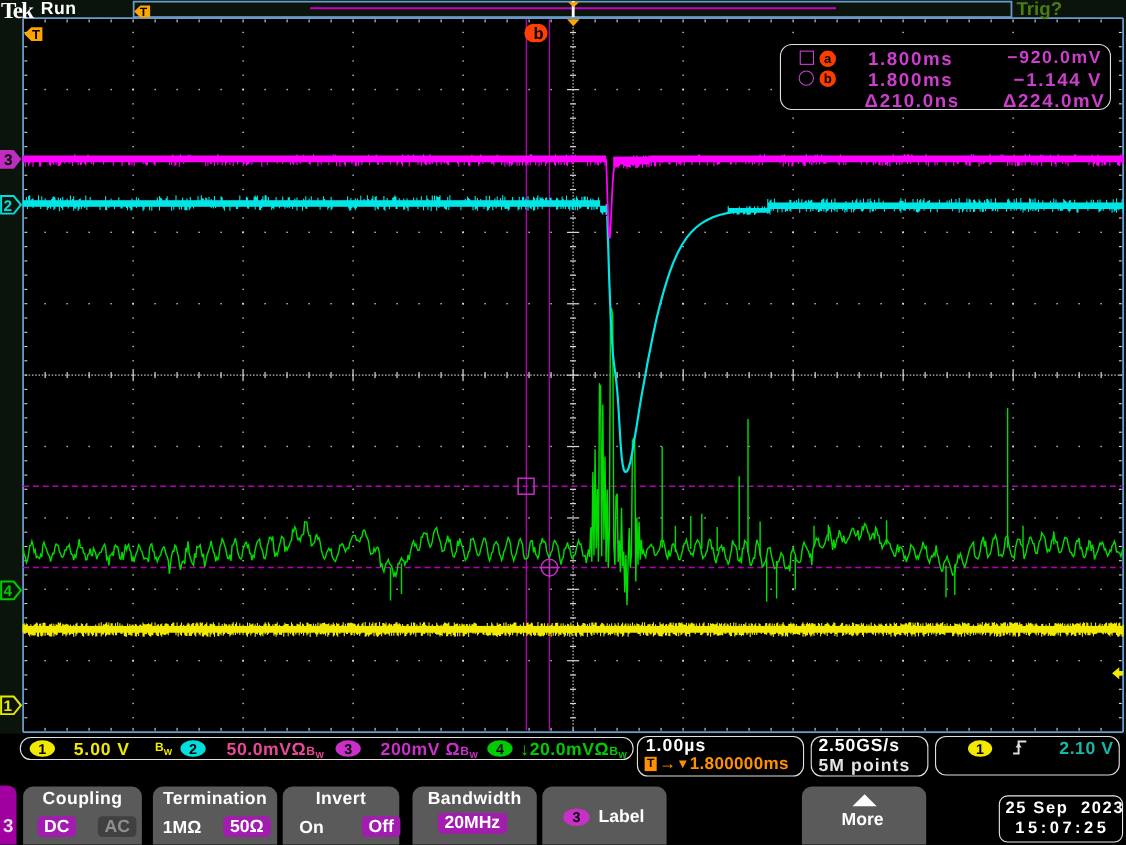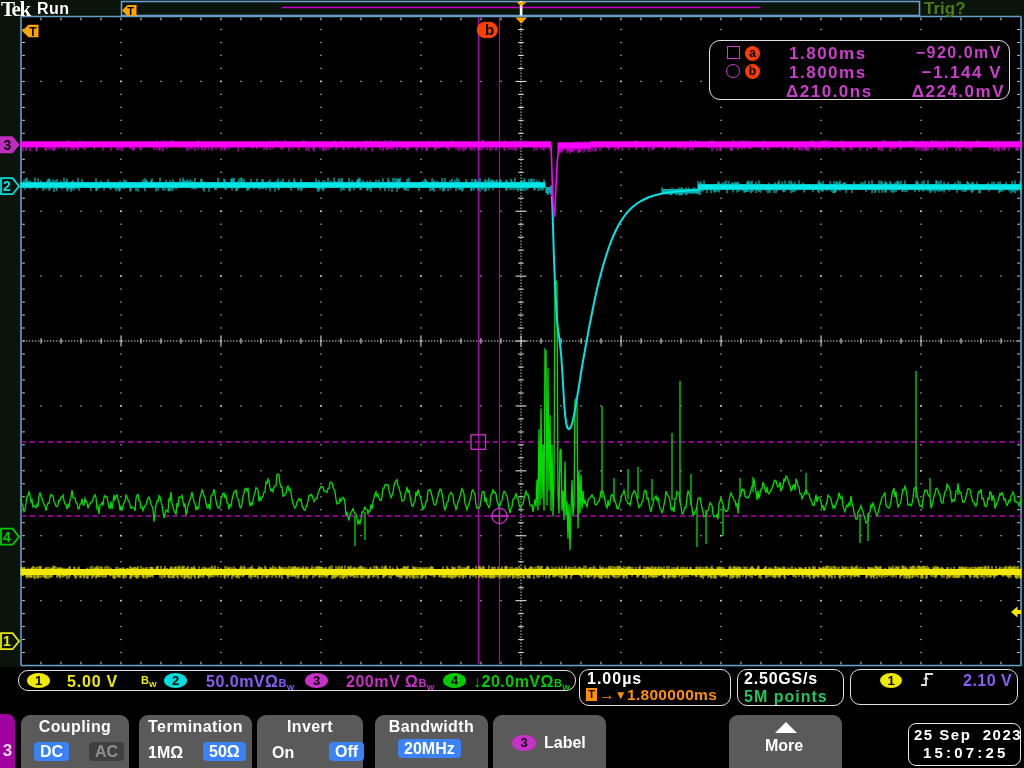--- a/index.html
+++ b/index.html
@@ -1,20 +1,20 @@
 <!DOCTYPE html>
 <html><head><meta charset="utf-8"><style>
 *{margin:0;padding:0;box-sizing:border-box}
 body{width:1024px;height:768px;background:#000;position:relative;overflow:hidden;
 font-family:"Liberation Sans",sans-serif;font-weight:bold;}
 .ab{position:absolute;white-space:nowrap}
 .badge{position:absolute;border-radius:50%;color:#000;text-align:center;
 font-size:13px;line-height:15px;width:23px;height:15px}
 .mg{color:#cc3fcc}
-.blue{background:#3b82f6;color:#fff;border-radius:4px;padding:0 6px;line-height:19px;display:inline-block}
+.blue{background:#a21caf;color:#fff;border-radius:4px;padding:0 6px;line-height:19px;display:inline-block}
 .btn{position:absolute;top:715px;height:53px;background:#5a5a5a;border-radius:9px 9px 0 0;color:#fff}
 .btit{position:absolute;top:3px;width:100%;text-align:center;font-size:16px;letter-spacing:0.4px}
 </style></head><body>
 <svg width="1024" height="768" style="position:absolute;left:0;top:0">
 <rect x="0" y="0" width="1024" height="768" fill="#0a140a"></rect>
 <rect x="21" y="16.5" width="1000" height="649.0" fill="#000"></rect>
 <rect x="0" y="667" width="1024" height="101" fill="#000"></rect>
 <g fill="#d9d9d9">
       <rect x="120.4" y="28.9" width="1.2" height="1.2"></rect>
       <rect x="120.4" y="41.9" width="1.2" height="1.2"></rect>
@@ -1708,42 +1708,42 @@
 <div class="ab mg" style="left:1002px;top:44px;font-size:16px;letter-spacing:1.5px;transform:translateX(-100%)">−920.0mV</div>
 <div class="ab mg" style="left:1002px;top:63px;font-size:17px;letter-spacing:1.5px;transform:translateX(-100%)">−1.144 V</div>
 <div class="ab mg" style="left:786px;top:82px;font-size:17px;letter-spacing:1.5px">Δ210.0ns</div>
 <div class="ab mg" style="left:1005px;top:82px;font-size:17px;letter-spacing:1.5px;transform:translateX(-100%)">Δ224.0mV</div>
 
 <div class="ab" style="left:18px;top:670px;width:558px;height:21px;border:1.4px solid #e0e0e0;border-radius:10px;background:#000"></div>
 <div class="badge" style="left:27px;top:673px;background:#f2e900">1</div>
 <div class="ab" style="left:67px;top:673px;color:#f2e900;font-size:16px;letter-spacing:0.8px">5.00 V</div>
 <div class="ab" style="left:141px;top:674px;color:#f2e900;font-size:11px">B<span style="font-size:8px;vertical-align:-3px">W</span></div>
 <div class="badge" style="left:164px;top:673px;background:#00dede">2</div>
-<div class="ab" style="left:206px;top:673px;color:#8b5cf6;font-size:16px;letter-spacing:0.5px">50.0mVΩ<span style="font-size:11px">B</span><span style="font-size:8px;vertical-align:-3px">W</span></div>
+<div class="ab" style="left:206px;top:673px;color:#ec4899;font-size:16px;letter-spacing:0.5px">50.0mVΩ<span style="font-size:11px">B</span><span style="font-size:8px;vertical-align:-3px">W</span></div>
 <div class="badge" style="left:305px;top:673px;background:#ca2fca">3</div>
 <div class="ab" style="left:346px;top:673px;color:#ca2fca;font-size:16px;letter-spacing:0.5px">200mV Ω<span style="font-size:11px">B</span><span style="font-size:8px;vertical-align:-3px">W</span></div>
 <div class="badge" style="left:443px;top:673px;background:#00ca00">4</div>
 <div class="ab" style="left:473px;top:673px;color:#00ca00;font-size:16px;letter-spacing:0.5px">↓20.0mVΩ<span style="font-size:11px">B</span><span style="font-size:8px;vertical-align:-3px">W</span></div>
 
 <div class="ab" style="left:579px;top:669px;width:152px;height:37px;border:1.4px solid #e0e0e0;border-radius:10px;background:#000"></div>
 <div class="ab" style="left:587px;top:670px;color:#fff;font-size:16px;letter-spacing:1px">1.00µs</div>
 <div class="ab" style="left:586px;top:688px;width:11px;height:13px;background:#ff9000;color:#000;font-size:11px;text-align:center;line-height:13px">T</div>
 <div class="ab" style="left:599px;top:686px;color:#ff9000;font-size:15.5px;letter-spacing:0.3px">→<span style="font-size:12px;vertical-align:1px">▼</span>1.800000ms</div>
 
 <div class="ab" style="left:737px;top:669px;width:107px;height:37px;border:1.4px solid #e0e0e0;border-radius:10px;background:#000"></div>
 <div class="ab" style="left:744px;top:670px;color:#fff;font-size:16px;letter-spacing:0.8px">2.50GS/s</div>
-<div class="ab" style="left:744px;top:688px;color:#22c55e;font-size:16px;letter-spacing:1px">5M points</div>
+<div class="ab" style="left:744px;top:688px;color:#e5e5e5;font-size:16px;letter-spacing:1px">5M points</div>
 
 <div class="ab" style="left:850px;top:669px;width:168px;height:36px;border:1.4px solid #e0e0e0;border-radius:10px;background:#000"></div>
 <div class="badge" style="left:880px;top:673px;background:#f2e900;width:22px">1</div>
 <svg class="ab" style="left:919px;top:671px" width="16" height="17">
     <path d="M2 14H7V3H14" stroke="#ddd" stroke-width="1.8" fill="none"></path>
     <path d="M4.2 8.5 7 4.5 9.8 8.5" fill="#ddd"></path>
   </svg>
-<div class="ab" style="left:963px;top:672px;color:#8b5cf6;font-size:16px;letter-spacing:0.5px">2.10 V</div>
+<div class="ab" style="left:963px;top:672px;color:#14b8a6;font-size:16px;letter-spacing:0.5px">2.10 V</div>
 
 <div class="ab" style="left:0px;top:714px;width:15px;height:54px;background:#a000a0;border-radius:0 8px 0 0;color:#ddd;font-size:17px;text-align:center;line-height:74px">3</div>
 <div class="btn" style="left:21px;width:108px">
     <div class="btit">Coupling</div>
 <div class="ab blue" style="left:13px;top:27px;font-size:16px">DC</div>
 <div class="ab" style="left:68px;top:27px;font-size:16px;background:#404040;color:#8f8f8f;border-radius:4px;padding:0 6px;line-height:19px">AC</div>
   </div>
 <div class="btn" style="left:139px;width:113px">
     <div class="btit">Termination</div>
 <div class="ab" style="left:9px;top:29px;font-size:16px">1MΩ</div>

